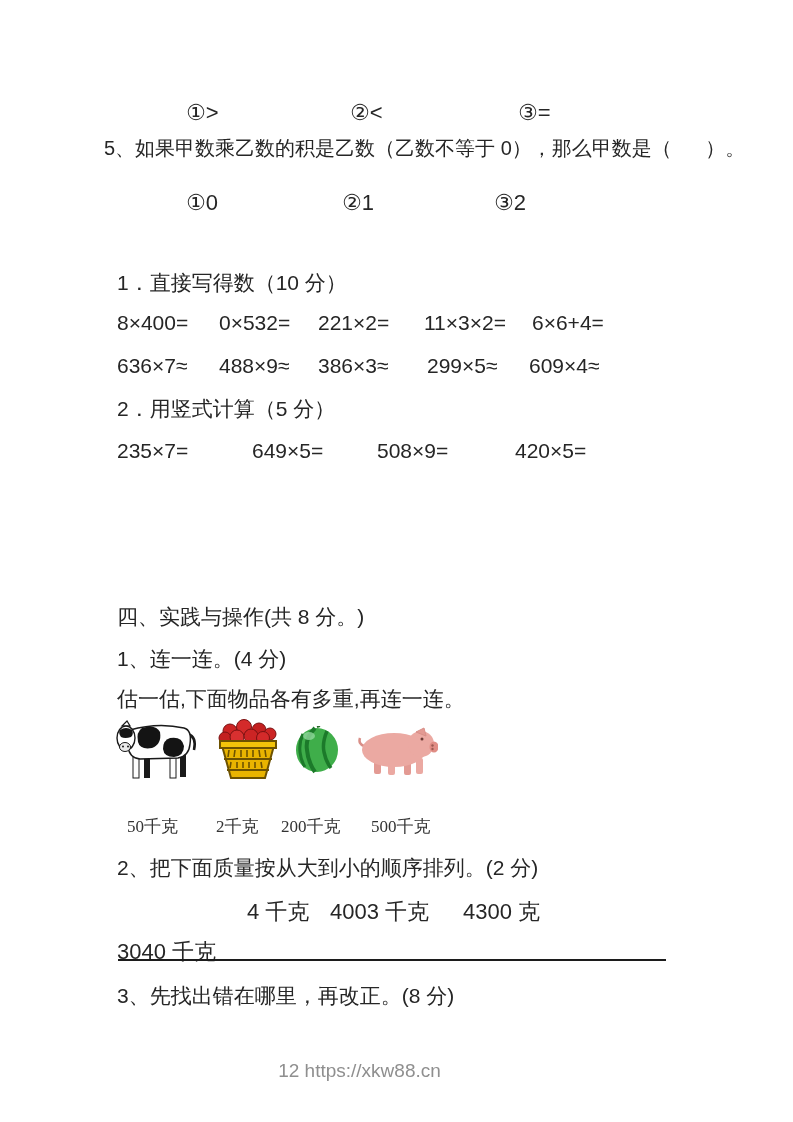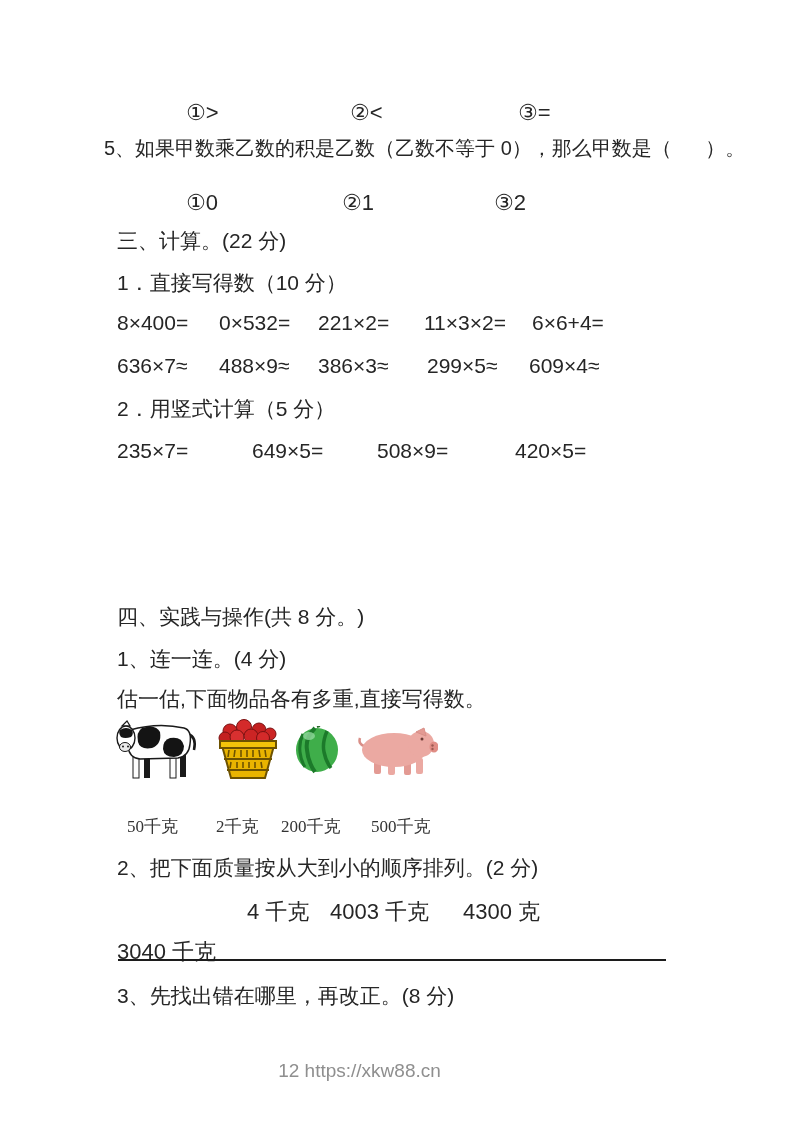--- a/index.html
+++ b/index.html
@@ -33,21 +33,20 @@
     <span class="opt" style="left:518px;top:100px;">③=</span>
   </div>
 
   <div class="line" style="left:104px;top:136px;font-size:20px;">5、如果甲数乘乙数的积是乙数（乙数不等于 0），那么甲数是（      ）。</div>
   <div>
     <span class="opt" style="left:186px;top:190px;">①0</span>
     <span class="opt" style="left:342px;top:190px;">②1</span>
     <span class="opt" style="left:494px;top:190px;">③2</span>
   </div>
 
-  <div class="line" style="left:117px;top:228px;">三、计算。(22 分)</div>
   <div class="line" style="left:117px;top:270px;">1．直接写得数（10 分）</div>
 
   <div>
     <span class="calc" style="left:117px;top:311px;">8×400=</span>
     <span class="calc" style="left:219px;top:311px;">0×532=</span>
     <span class="calc" style="left:318px;top:311px;">221×2=</span>
     <span class="calc" style="left:424px;top:311px;">11×3×2=</span>
     <span class="calc" style="left:532px;top:311px;">6×6+4=</span>
   </div>
 
@@ -63,21 +62,21 @@
 
   <div>
     <span class="calc" style="left:117px;top:439px;">235×7=</span>
     <span class="calc" style="left:252px;top:439px;">649×5=</span>
     <span class="calc" style="left:377px;top:439px;">508×9=</span>
     <span class="calc" style="left:515px;top:439px;">420×5=</span>
   </div>
 
   <div class="line" style="left:117px;top:604px;">四、实践与操作(共 8 分。)</div>
   <div class="line" style="left:117px;top:646px;">1、连一连。(4 分)</div>
-  <div class="line" style="left:117px;top:686px;">估一估,下面物品各有多重,直接写得数。</div>
+  <div class="line" style="left:117px;top:686px;">估一估,下面物品各有多重,再连一连。</div>
 
   <div class="img-wrap" style="left:112px;top:716px;">
     <svg width="90" height="70" viewBox="0 0 90 70">
       <path d="M76 18 q9 3 6 16" stroke="#1a1a1a" stroke-width="2.5" fill="none"></path>
       <rect x="21" y="38" width="6" height="24" fill="#fdfdfd" stroke="#1a1a1a" stroke-width="1"></rect>
       <rect x="32" y="40" width="6" height="22" fill="#1a1a1a"></rect>
       <rect x="58" y="40" width="6" height="22" fill="#fdfdfd" stroke="#1a1a1a" stroke-width="1"></rect>
       <rect x="68" y="38" width="6" height="23" fill="#1a1a1a"></rect>
       <path d="M18 14 Q46 6 72 12 Q80 14 78 28 Q77 40 66 42 L28 43 Q17 42 16 30 Z" fill="#ffffff" stroke="#1a1a1a" stroke-width="1.5"></path>
       <path d="M30 12 q14 -4 18 4 q2 12 -8 16 q-12 2 -14 -6 q-2 -10 4 -14" fill="#141414"></path>

